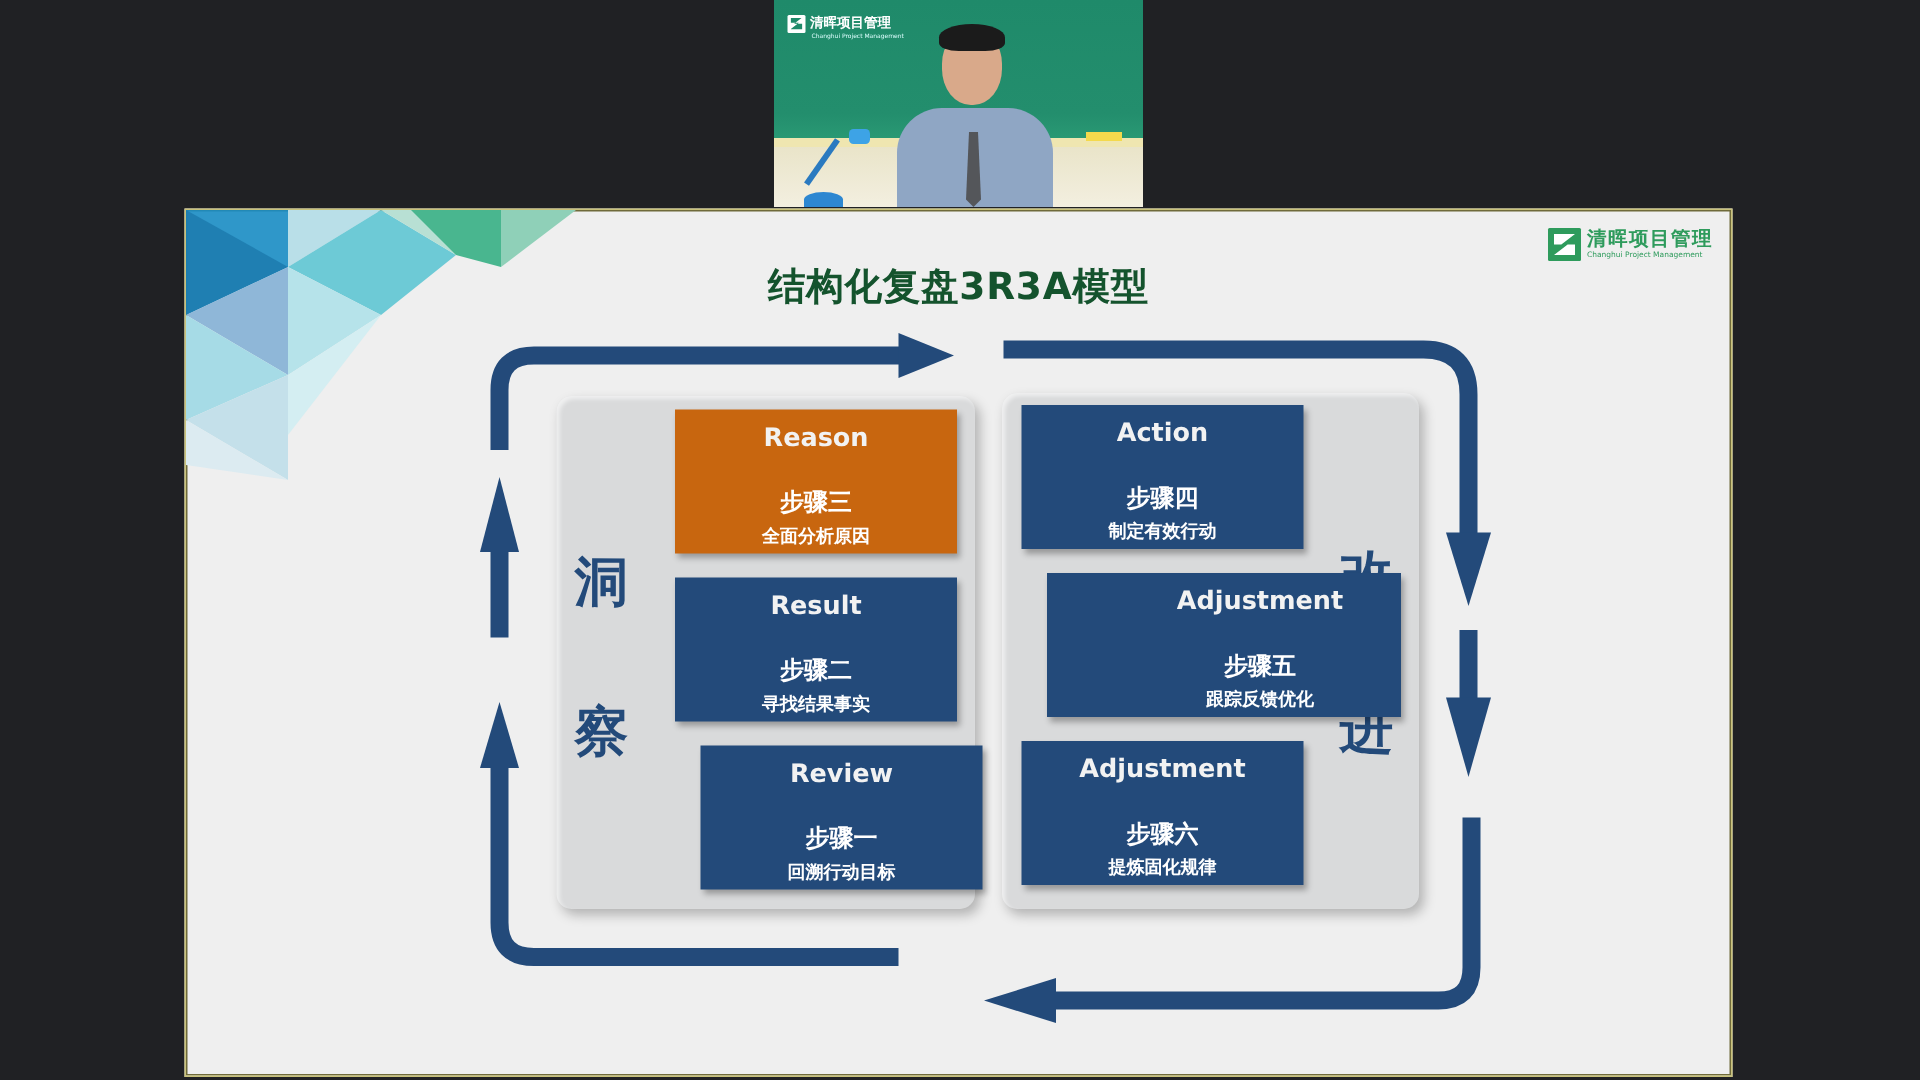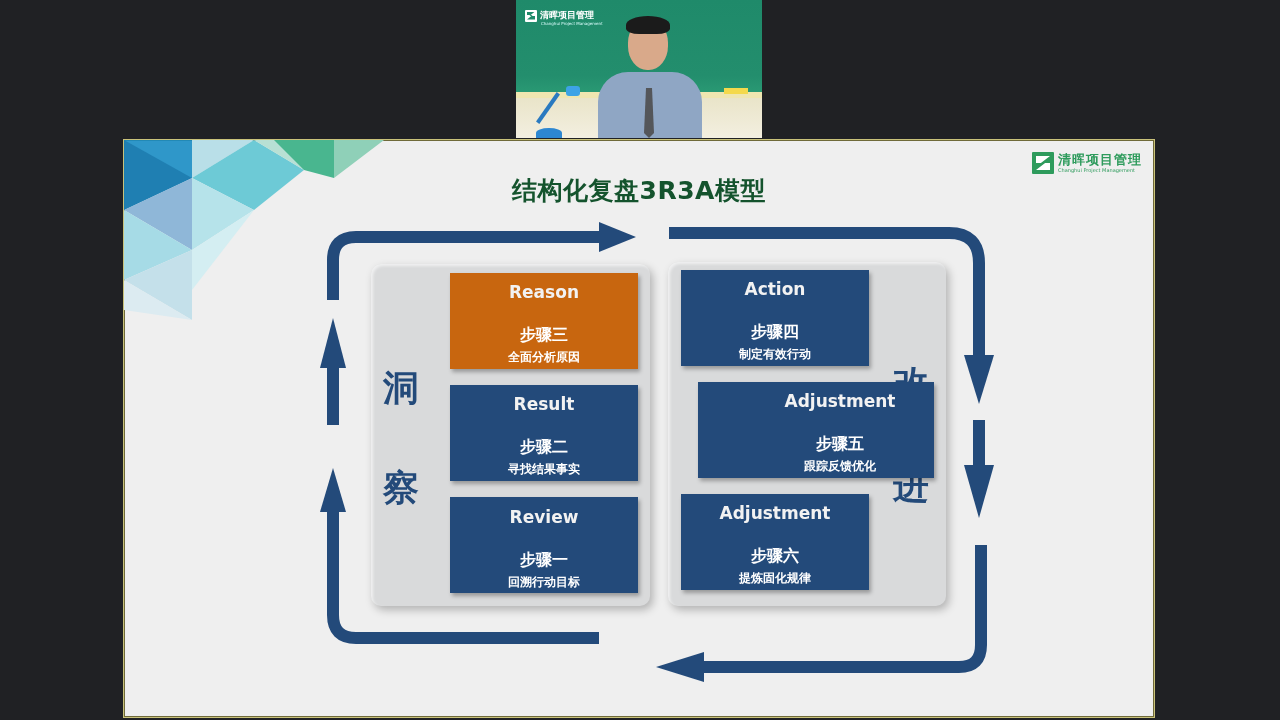--- a/index.html
+++ b/index.html
@@ -148,21 +148,21 @@
     <div class="card active" style="left:79px; top:9px;">
       <span class="en">Reason</span>
       <span class="step">步骤三</span>
       <span class="desc">全面分析原因</span>
     </div>
     <div class="card" style="left:79px; top:121px;align-items:center;">
       <span class="en">Result</span>
       <span class="step">步骤二</span>
       <span class="desc">寻找结果事实</span>
     </div>
-    <div class="card" style="left:79px; top:233px;justify-content:flex-end;">
+    <div class="card" style="left:96px; top:233px;">
       <span class="en">Review</span>
       <span class="step">步骤一</span>
       <span class="desc">回溯行动目标</span>
     </div>
   </div>
 
   <div class="panel panel-right">
     <div class="side-char" style="left:225px; top:98px;">改</div>
     <div class="side-char" style="left:225px; top:200px;">进</div>
 

